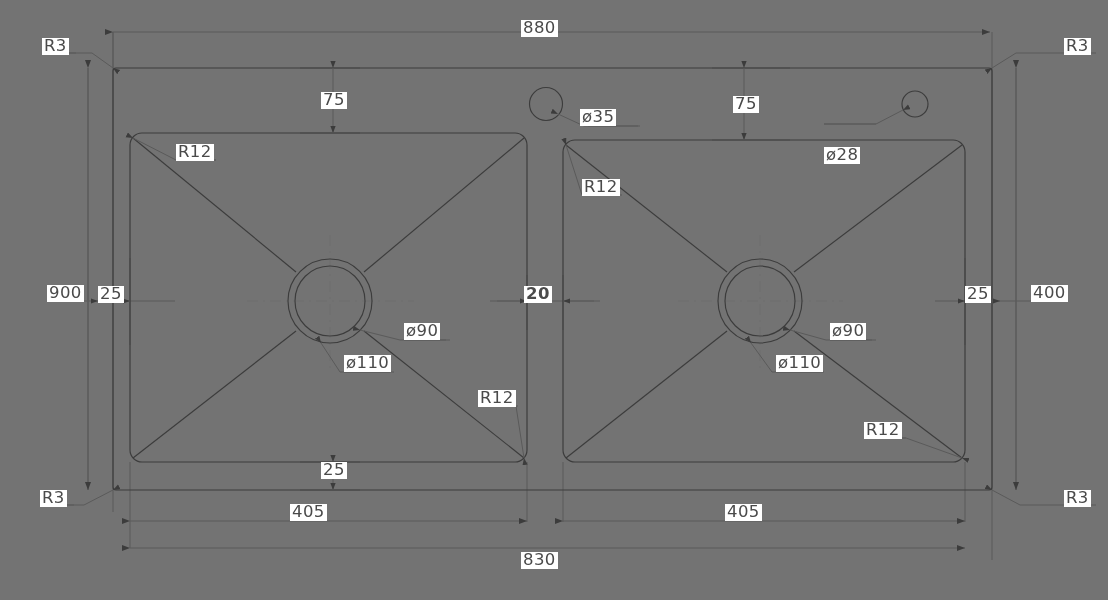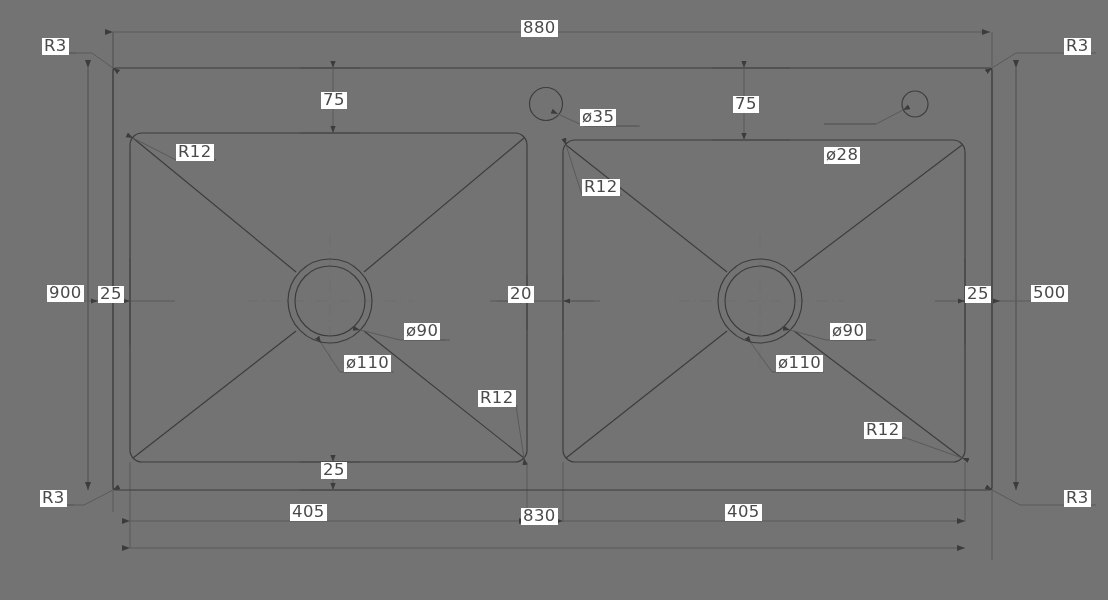--- a/index.html
+++ b/index.html
@@ -259,33 +259,33 @@
       <line class="ln-thin" x1="344" y1="372" x2="394" y2="372"></line>
       <line class="ln-thin" x1="830" y1="340" x2="876" y2="340"></line>
       <line class="ln-thin" x1="776" y1="372" x2="824" y2="372"></line>
       <line class="ln-thin" x1="588" y1="126" x2="640" y2="126"></line>
       <line class="ln-thin" x1="824" y1="124" x2="876" y2="124"></line>
     </g>
 
   </svg>
 
   <div class="dimtxt" style="left:521px; top:20px;">880</div>
-  <div class="dimtxt" style="left:521px; top:508px;text-align:right;">830</div>
+  <div class="dimtxt" style="left:521px; top:552px;text-align:right;">830</div>
 
   <div class="dimtxt" style="left:47px; top:285px;">900</div>
-  <div class="dimtxt" style="left:1031px; top:285px;">500</div>
+  <div class="dimtxt" style="left:1031px; top:285px;">400</div>
 
   <div class="dimtxt" style="left:321px; top:92px;">75</div>
   <div class="dimtxt" style="left:733px; top:96px;">75</div>
 
   <div class="dimtxt" style="left:321px; top:462px;">25</div>
 
   <div class="dimtxt" style="left:98px; top:286px;">25</div>
   <div class="dimtxt" style="left:965px; top:286px;">25</div>
-  <div class="dimtxt" style="left:508px; top:286px;">20</div>
+  <div class="dimtxt" style="left:524px; top:286px;font-weight:bold;">20</div>
 
   <div class="dimtxt" style="left:290px; top:504px;">405</div>
   <div class="dimtxt" style="left:725px; top:504px;">405</div>
 
   <div class="dimtxt" style="left:42px; top:38px;">R3</div>
   <div class="dimtxt" style="left:1064px; top:38px;">R3</div>
   <div class="dimtxt" style="left:40px; top:490px;">R3</div>
   <div class="dimtxt" style="left:1064px; top:490px;">R3</div>
 
   <div class="dimtxt" style="left:176px; top:144px;">R12</div>

